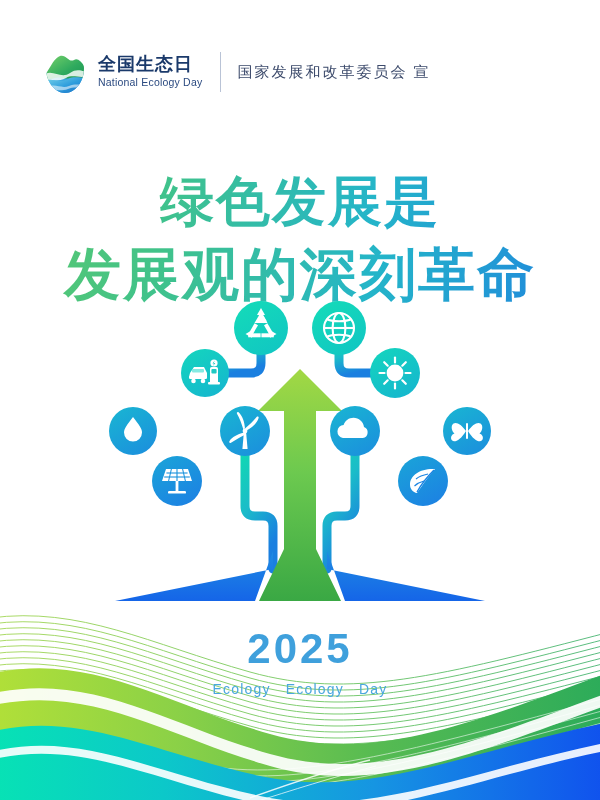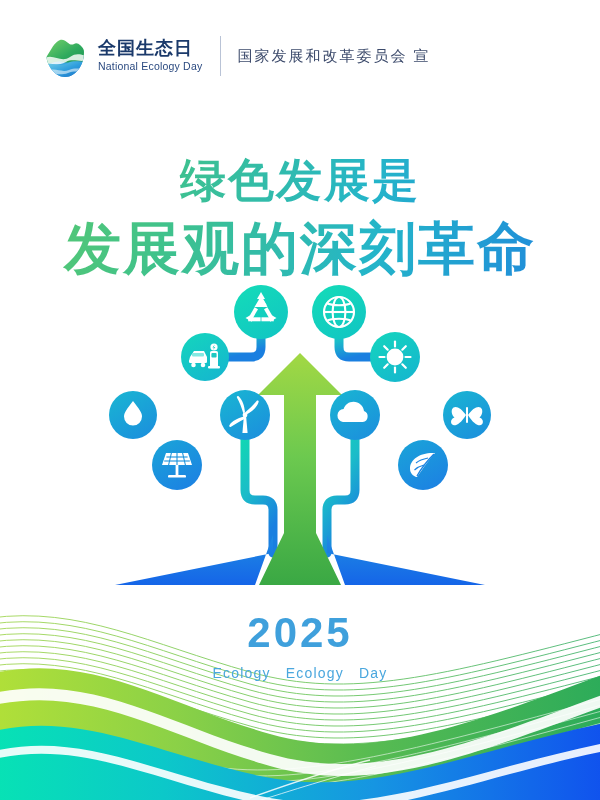--- a/index.html
+++ b/index.html
@@ -2,36 +2,36 @@
 <html lang="zh"><head>
 <meta charset="utf-8">
 <title>National Ecology Day 2025 Poster</title>
 <style>
   html,body{margin:0;padding:0;}
   body{
     width:600px;height:800px;overflow:hidden;position:relative;
     background:#ffffff;
     font-family:"Liberation Sans","DejaVu Sans",sans-serif;
   }
-  .poster{position:absolute;inset:0;background:#fff;overflow:hidden;}
+  .poster{position:absolute;inset:0;background:#fff;overflow:hidden;margin-top:16px;}
 
   
   .header{position:absolute;left:42px;top:32px;display:flex;align-items:center;height:48px;}
   .logo-badge{width:46px;height:46px;flex:0 0 46px;}
   .logo-words{margin-left:10px;display:flex;flex-direction:column;justify-content:center;}
   .logo-cn{font-size:18px;font-weight:bold;color:#1b3a6b;letter-spacing:1px;line-height:1.1;
            font-family:"Liberation Sans","DejaVu Sans",sans-serif;}
   .logo-en{font-size:10.5px;color:#2b4a80;letter-spacing:.2px;margin-top:2px;line-height:1.1;}
   .hdr-divider{width:1px;height:40px;background:#b9c3d6;margin:0 16px 0 18px;}
   .hdr-org{font-size:15px;color:#3c4a6b;letter-spacing:2px;white-space:nowrap;}
 
   
   .title-block{position:absolute;left:0;right:0;top:150px;text-align:center;}
   .title-line{
-    font-size:46px;font-weight:bold;letter-spacing:2px;line-height:1.32;
+    font-size:54px;font-weight:bold;letter-spacing:2px;line-height:1.32;
     font-family:"Liberation Sans","DejaVu Sans",sans-serif;
     background:linear-gradient(105deg,#5dc96b 0%,#3fc28c 28%,#24b5c9 62%,#1f7ee0 100%);
     -webkit-background-clip:text;background-clip:text;
     -webkit-text-fill-color:transparent;color:transparent;
     display:block;
   }
   .title-line.l2{font-size:57px;}
 
   
   .graphic{position:absolute;left:105px;top:285px;width:390px;height:310px;}

